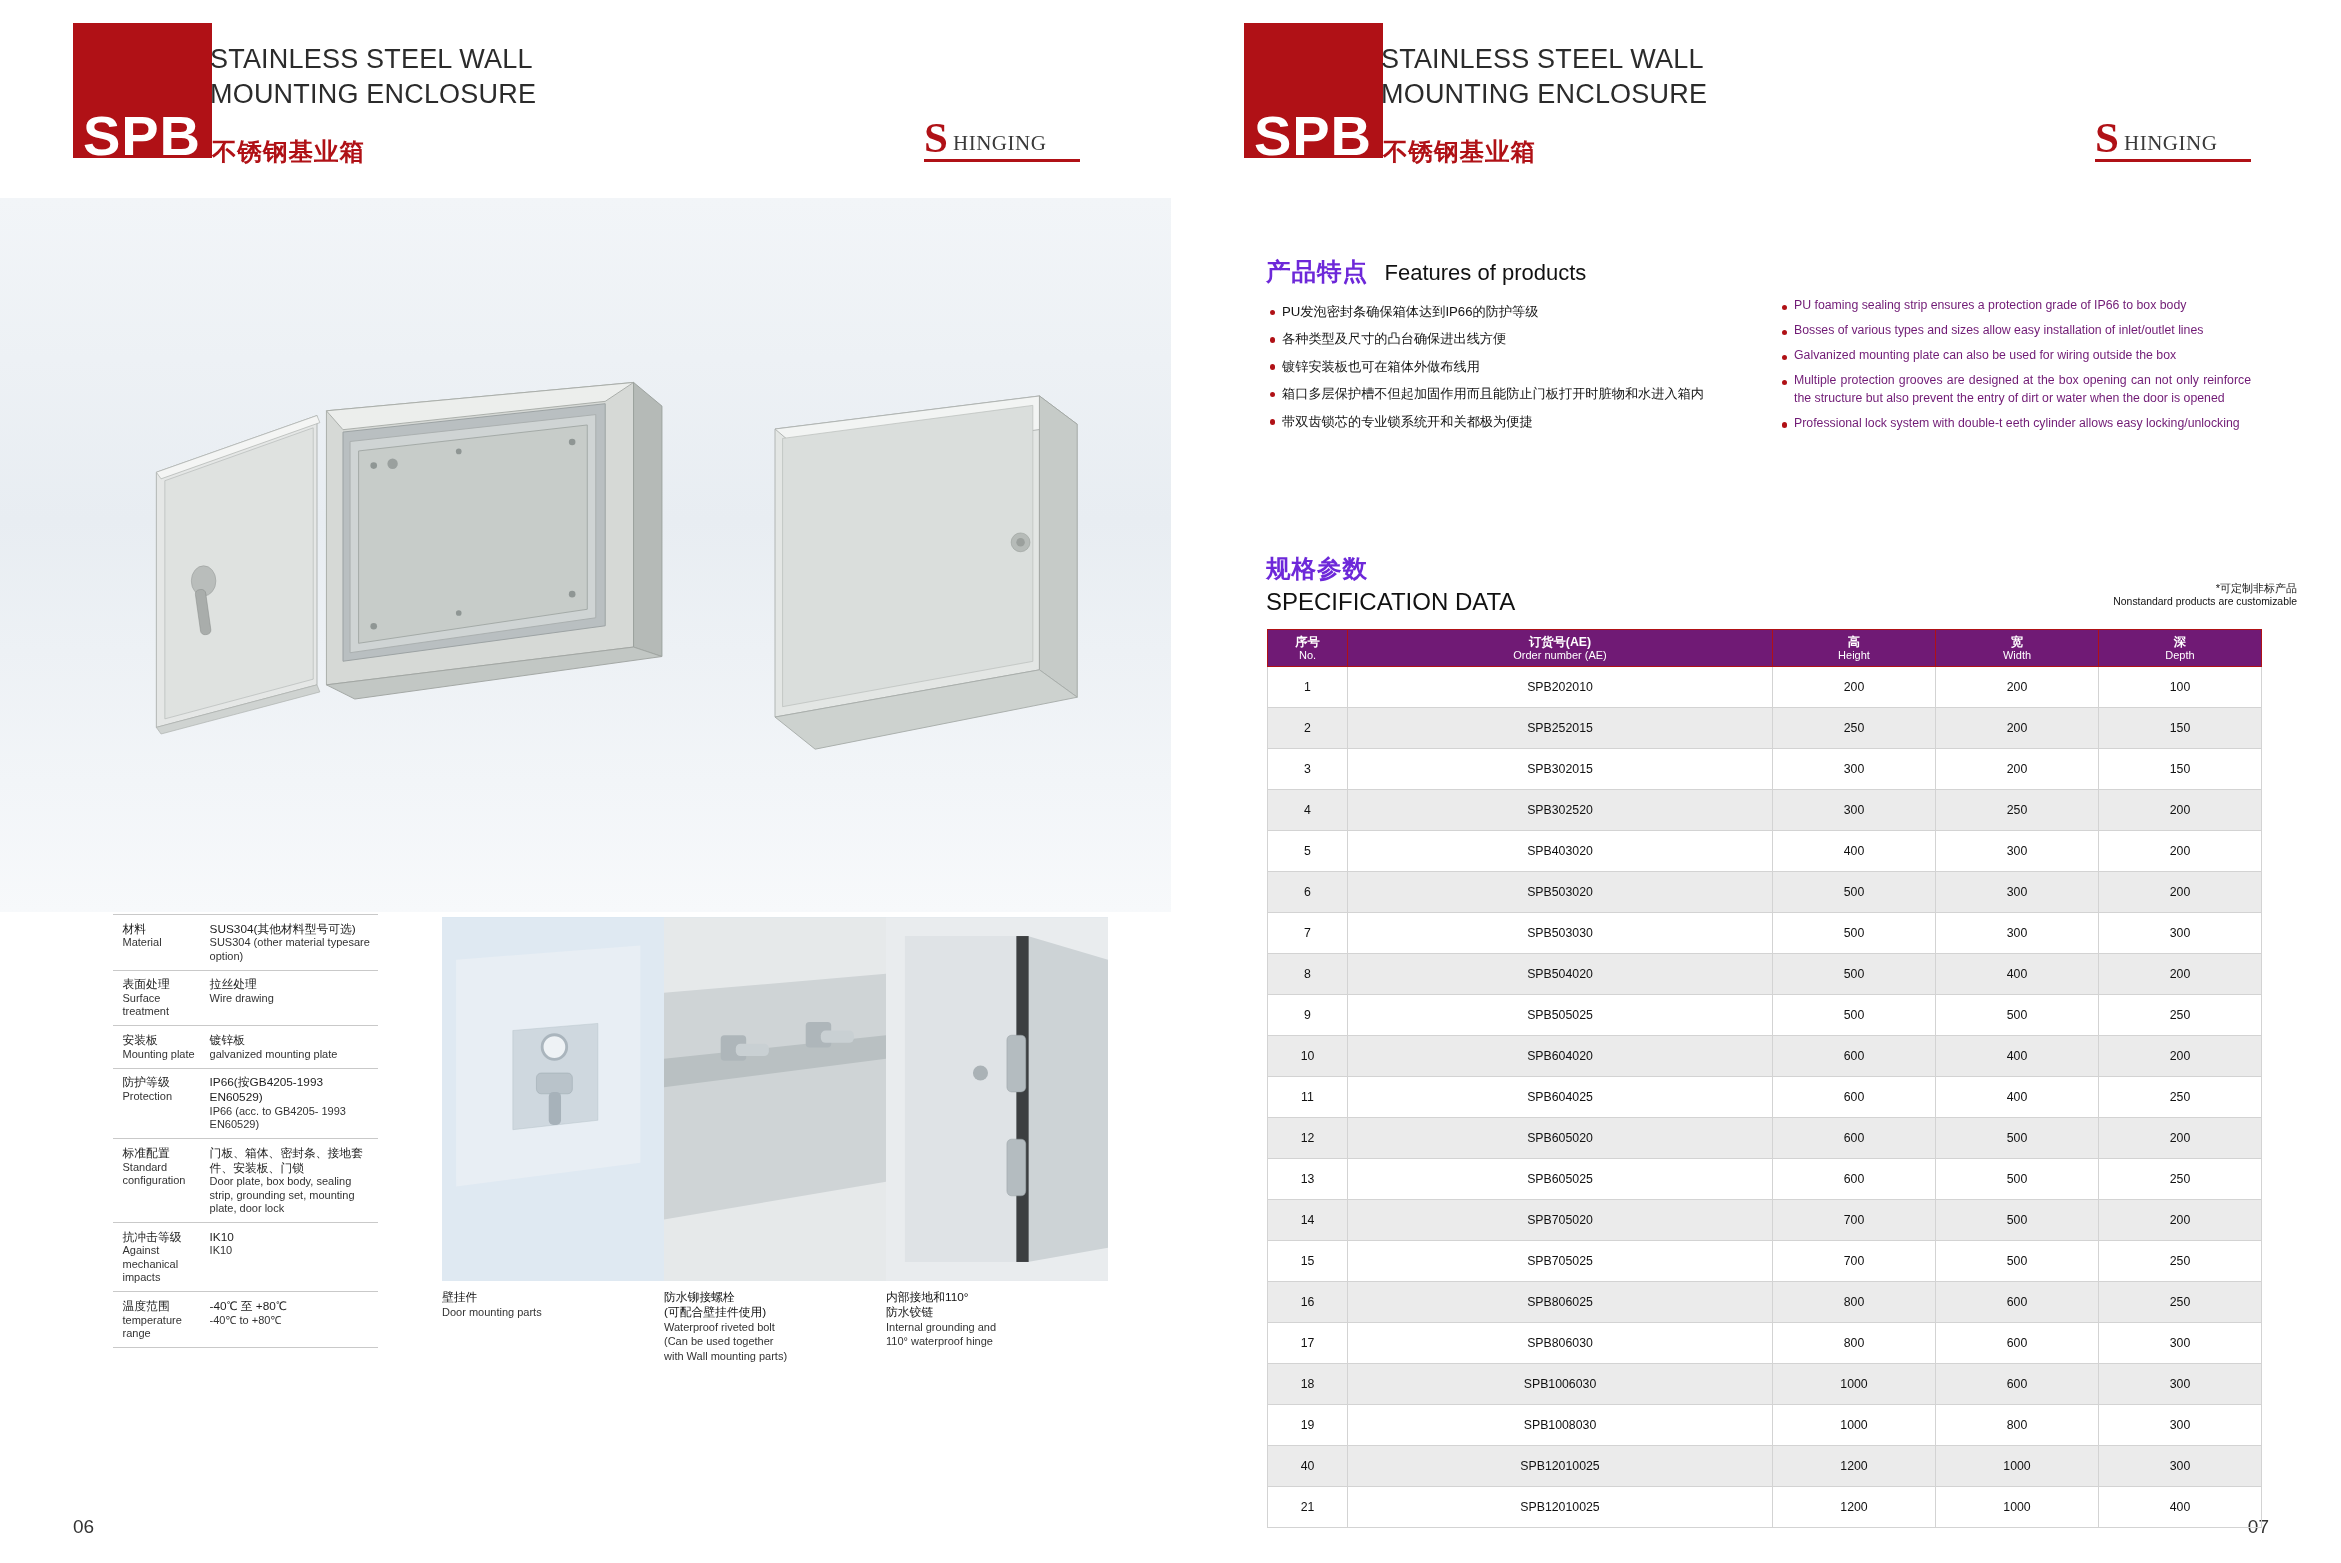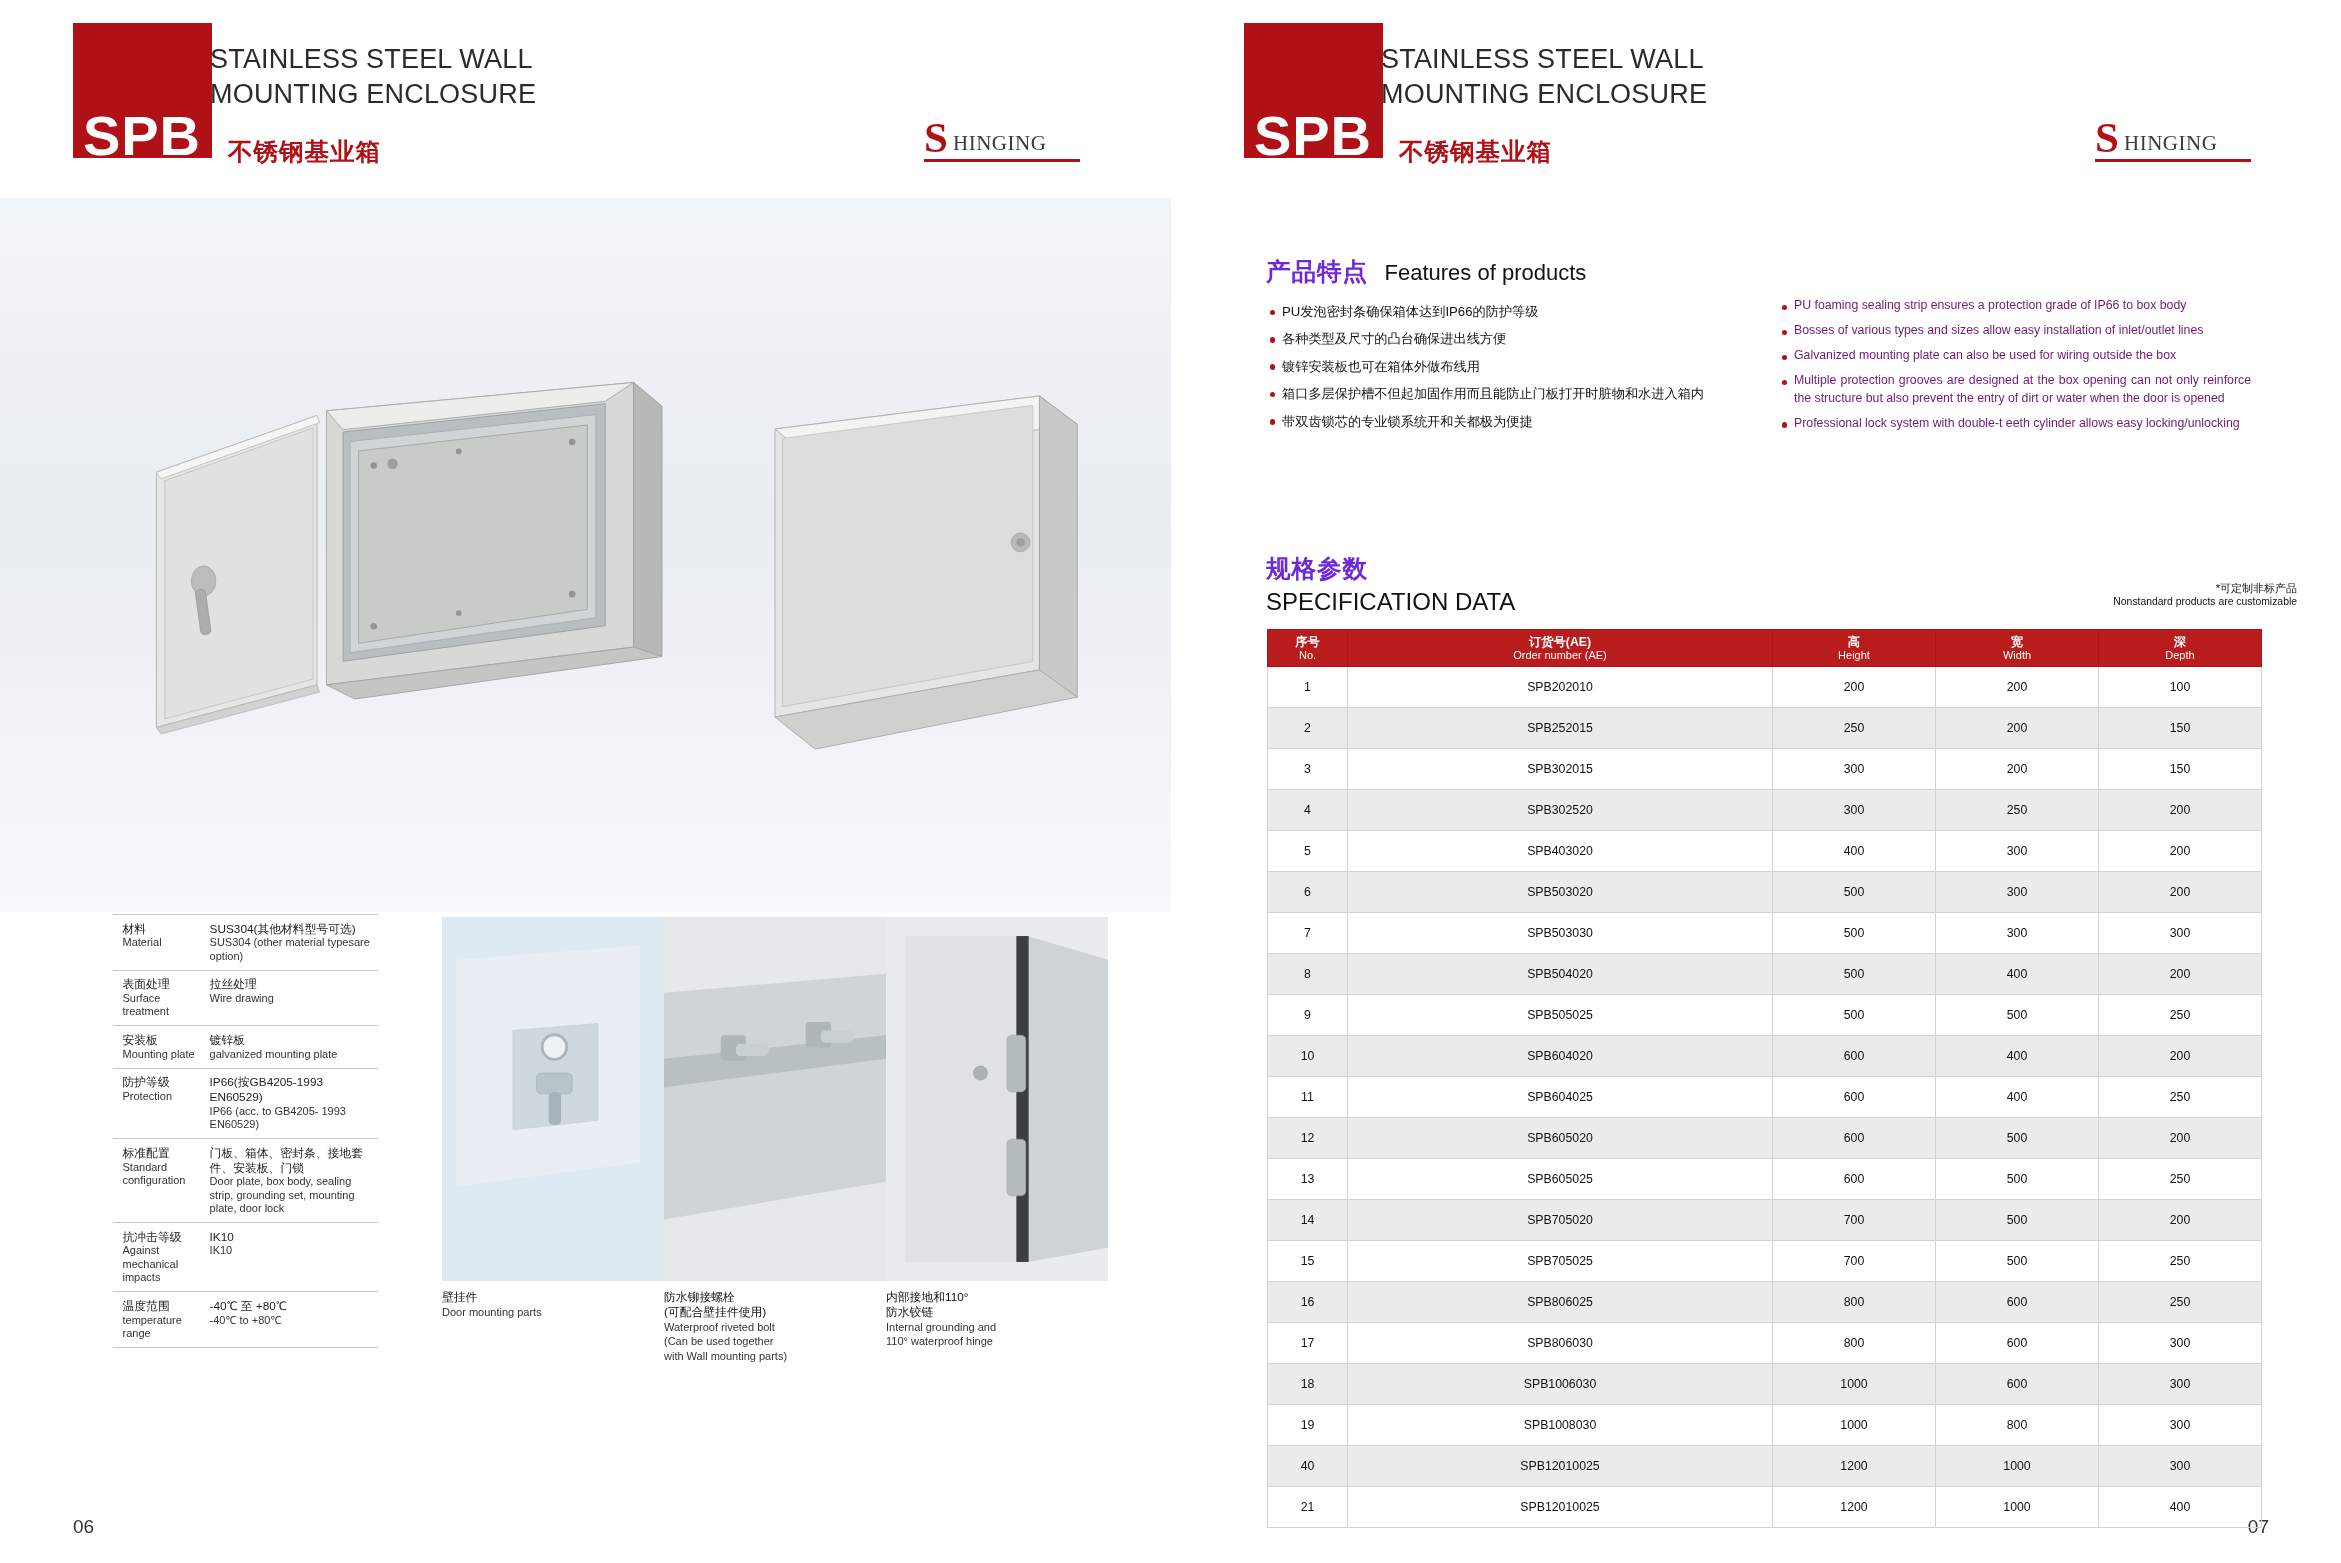--- a/index.html
+++ b/index.html
@@ -13,21 +13,21 @@
   }
   .page { position:absolute; top:0; height:1563px; background:#fff; }
   .page-left { left:0; width:1171px; }
   .page-right { left:1171px; width:1171px; }
 
   
   .hdr { position:absolute; left:0; top:0; width:100%; height:198px; }
   .hdr-redblock { position:absolute; left:73px; top:23px; width:139px; height:135px; background:#b01116; }
   .hdr-spb { position:absolute; left:83px; top:108px; font-size:56px; color:#ffffff; font-weight:bold; letter-spacing:0.9px; line-height:1; }
   .hdr-en { position:absolute; left:210px; top:42px; font-size:27px; color:#2b2b2b; line-height:1.28; letter-spacing:0.2px; }
-  .hdr-cn { position:absolute; left:228px; top:135px; font-size:24.6px; color:#b01116; font-weight:bold; letter-spacing:0.9px; }
+  .hdr-cn { position:absolute; left:212px; top:135px; font-size:24.6px; color:#b01116; font-weight:bold; letter-spacing:0.9px; }
   .hdr-logo { position:absolute; top:119px; width:156px; height:43px; }
   .logo-s { position:absolute; left:0; top:-2.8px; font-size:43px; color:#b01116; font-weight:bold; font-family:"Liberation Serif", serif; line-height:1; }
   .logo-word { position:absolute; left:29px; top:12.3px; font-size:21px; color:#3a3a3a; font-family:"Liberation Serif", serif; letter-spacing:0.5px; }
   .logo-bar { position:absolute; left:0px; top:40px; width:156px; height:3.3px; background:#b01116; }
 
   .hdr-left .hdr-logo { left:924px; }
   .hdr-right .hdr-logo { left:924px; }
 
   
   .left-band {
@@ -63,21 +63,21 @@
   .feat-item { position:relative; padding-left:16px; margin-bottom:7.6px; }
   .feat-item:before { content:""; position:absolute; left:3.8px; top:7.6px; width:5.7px; height:5.7px; border-radius:50%; background:#b01116; }
   .feat-cn { font-size:13.2px; color:#151515; line-height:1.5; }
   .feat-en { font-size:12.3px; color:#701a75; line-height:1.42; text-align:justify; }
 
   .spec-note { position:absolute; right:45px; text-align:right; }
   .spec-note .cn { font-size:11px; color:#111; display:block; }
   .spec-note .en { font-size:10.4px; color:#111; display:block; }
 
   table.data { position:absolute; left:1267px; top:629px; width:995px; border-collapse:collapse; }
-  table.data th { background:#b91c1c; color:#fff; border:0.5px solid #b01116; padding:4.7px 0; text-align:center; }
+  table.data th { background:#701a75; color:#fff; border:0.5px solid #b01116; padding:4.7px 0; text-align:center; }
   table.data th .cn { font-size:12.3px; display:block; line-height:1.15; font-weight:bold; }
   table.data th .en { font-size:11px; display:block; line-height:1.15; font-weight:normal; }
   table.data td { border:0.5px solid #d3d3d3; text-align:center; font-size:12.3px; color:#111; height:41px; }
   table.data tr.alt td { background:#ebebeb; }
   .col-no { width:80px; }
   .col-order { width:425px; }
   .col-h { width:163px; }
   .col-w { width:163px; }
   .col-d { width:163px; }
 

